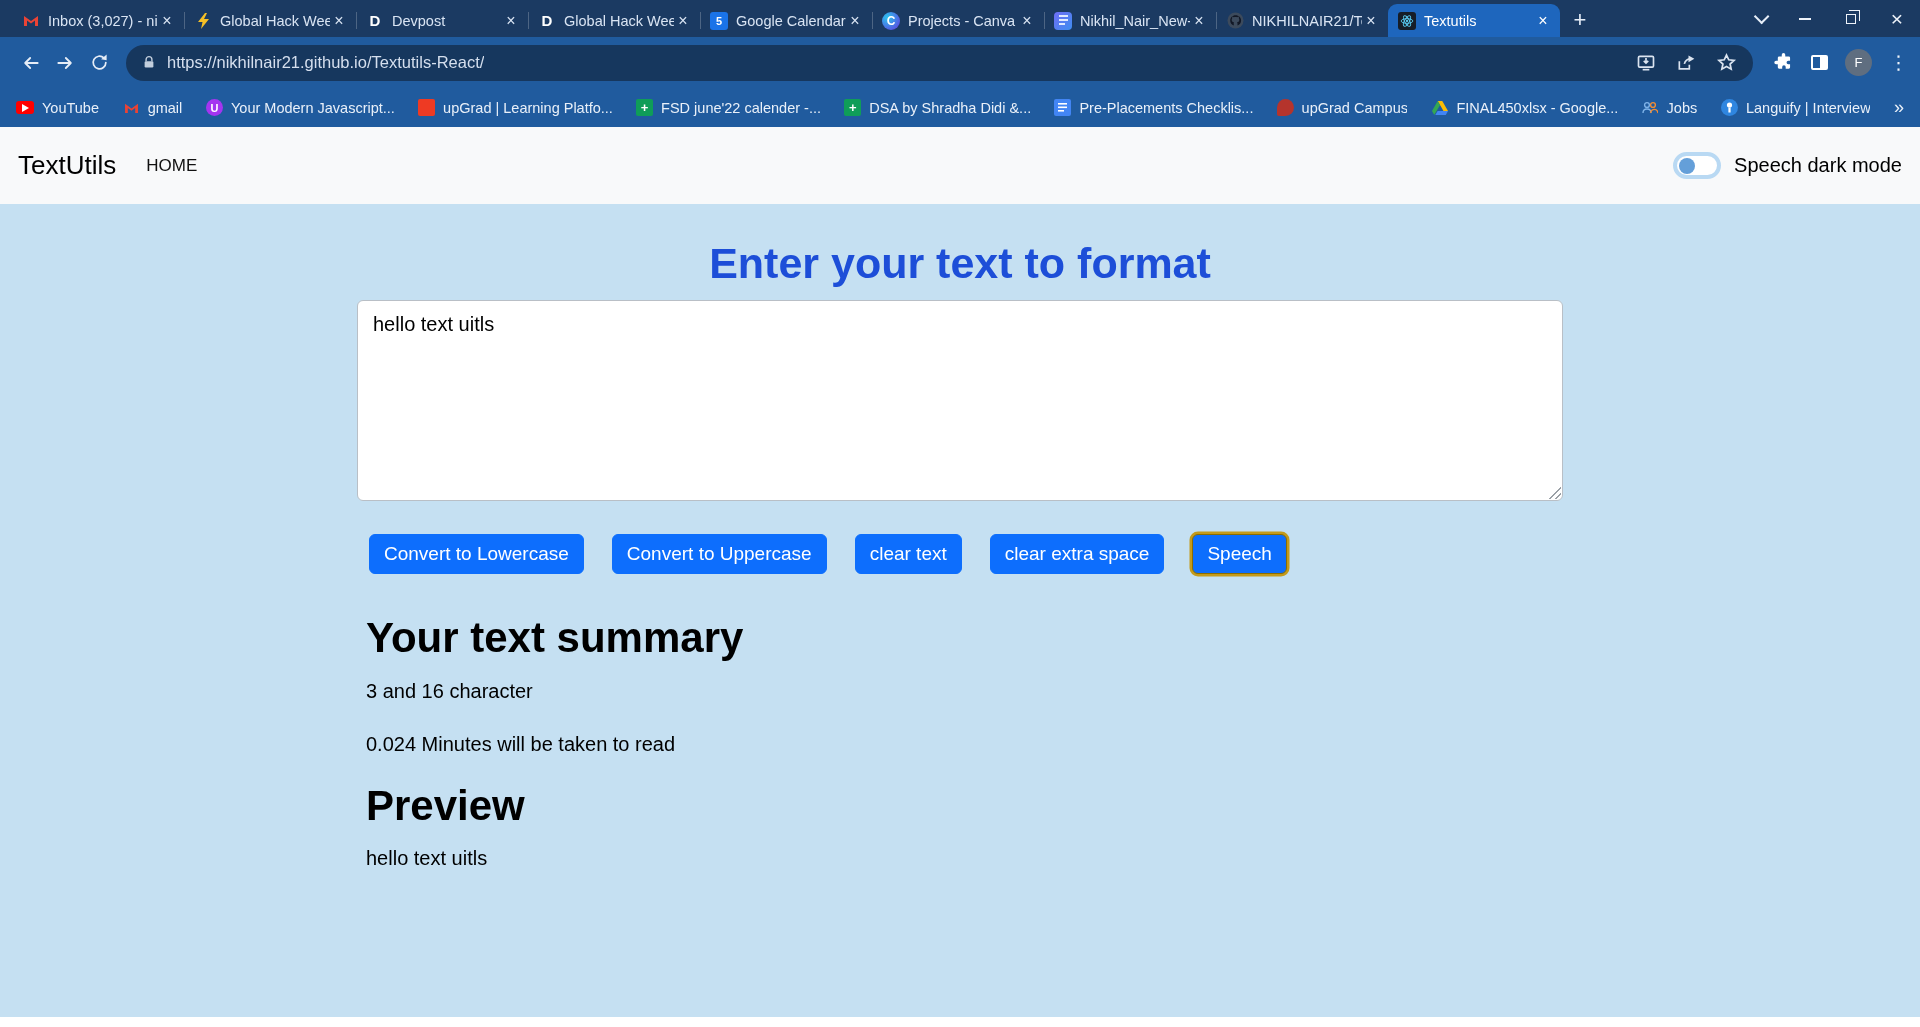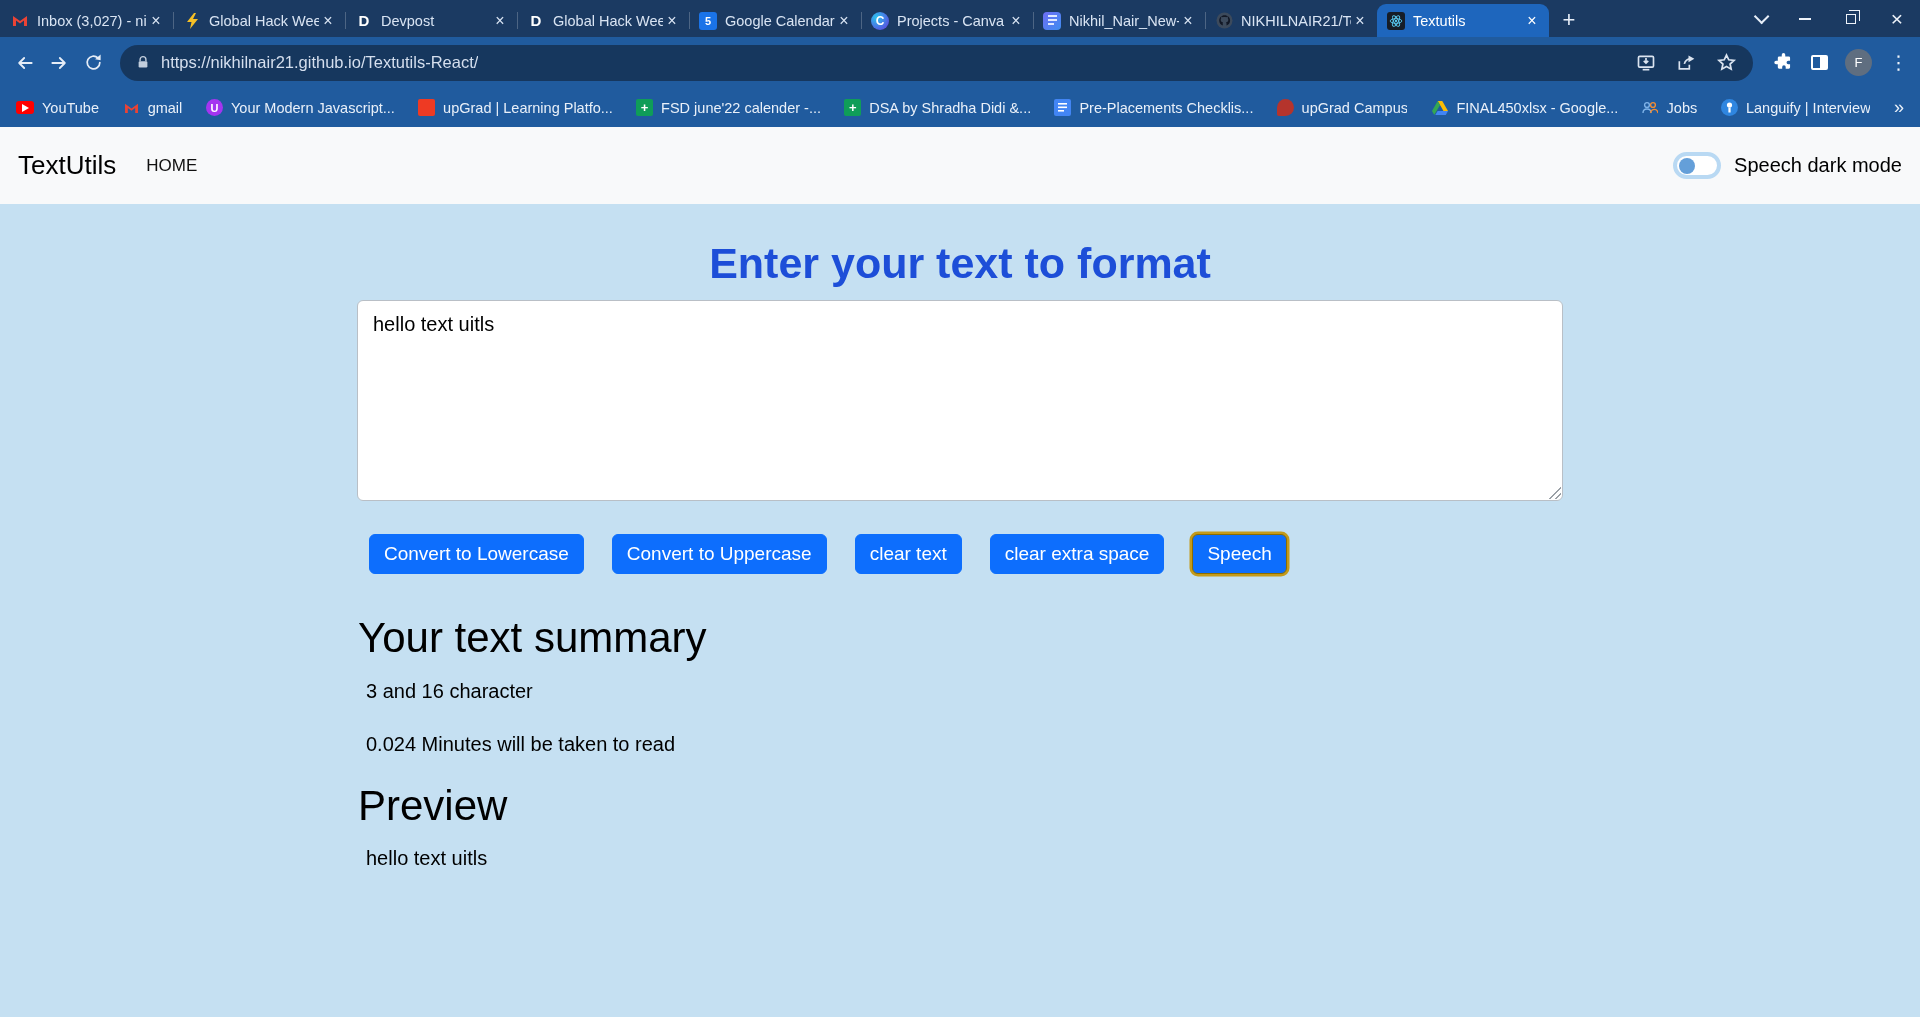--- a/index.html
+++ b/index.html
@@ -1,40 +1,40 @@
 <!DOCTYPE html>
 <html><head>
 <meta charset="utf-8">
 <style>
   * { box-sizing: border-box; margin: 0; padding: 0; }
   html,body { width:1920px; height:1027px; }
   body { font-family: "Liberation Sans", sans-serif; background:#fff; }
   .screen { position:relative; width:1920px; height:1027px; overflow:hidden; background:#fff; }
 
   
-  .tabbar { height:37px; background:#1b3a62; display:flex; align-items:flex-end; padding-left:1px; position:relative; }
+  .tabbar { height:37px; background:#1b3a62; display:flex; align-items:flex-end; padding-left:12px; position:relative; }
   .tab { width:172px; height:33px; display:flex; align-items:center; padding:0 8px 0 10px; color:#d9e4f3; font-size:14.5px; border-radius:9px 9px 0 0; position:relative; flex:0 0 auto; cursor:default; }
   .tab:not(.active)::before { content:""; position:absolute; left:0; top:8px; bottom:8px; width:1px; background:rgba(255,255,255,.22); }
   .tab:first-child::before, .tab.active::before, .tab.active + .tab::before { display:none; }
   .tab.active { background:#1e66bd; color:#fff; }
   .favicon { width:18px; height:18px; margin-right:8px; flex:0 0 auto; display:flex; align-items:center; justify-content:center; font-weight:bold; }
   .tab-label { flex:1 1 auto; white-space:nowrap; overflow:hidden; }
   .tab-close { width:18px; height:18px; flex:0 0 auto; display:flex; align-items:center; justify-content:center; border-radius:50%; font-size:16px; line-height:1; }
   .tab-close::before { content:"×"; }
   .newtab { width:28px; height:28px; margin:0 0 3px 6px; display:flex; align-items:center; justify-content:center; color:#e7eef8; font-size:22px; flex:0 0 auto; }
   .tabbar-right { position:absolute; right:0; top:0; height:37px; display:flex; align-items:stretch; }
   .winbtn { width:46px; display:flex; align-items:center; justify-content:center; color:#eef3fa; font-size:15px; }
   .chev { width:11px; height:11px; border-right:2px solid #e7eef8; border-bottom:2px solid #e7eef8; transform:rotate(45deg) translateY(-3px); }
   .min-glyph { width:12px; height:2px; background:#eef3fa; }
   .restore-glyph { width:10px; height:10px; border:1.6px solid #eef3fa; position:relative; }
   .restore-glyph::before { content:""; position:absolute; left:2px; top:-4.5px; width:10px; height:10px; border-top:1.6px solid #eef3fa; border-right:1.6px solid #eef3fa; }
   .close-glyph::before { content:"×"; font-size:21px; }
 
   
-  .toolbar { height:51px; background:#205b9e; display:flex; align-items:center; padding:0 12px 0 8px; }
+  .toolbar { height:51px; background:#205b9e; display:flex; align-items:center; padding:0 12px 0 14px; }
   .navbtn { width:34px; height:34px; display:flex; align-items:center; justify-content:center; color:#e6edf7; font-size:22px; flex:0 0 auto; }
   .omnibox { flex:1 1 auto; height:36px; background:#16375e; border-radius:18px; margin:0 10px; display:flex; align-items:center; padding:0 16px; gap:11px; }
   .url-text { color:#d5dfee; font-size:16.5px; white-space:nowrap; overflow:hidden; }
   .omni-actions { margin-left:auto; display:flex; align-items:center; gap:20px; }
   .tool-right { display:flex; align-items:center; gap:17px; padding-left:10px; }
   .avatar { width:27px; height:27px; border-radius:50%; background:#5f6e80; color:#fff; font-size:13px; display:flex; align-items:center; justify-content:center; }
   .sidepanel-glyph { width:17px; height:15px; border:2px solid #fff; border-radius:2px; position:relative; }
   .sidepanel-glyph::before { content:""; position:absolute; right:0; top:0; bottom:0; width:6px; background:#fff; }
   .dots::before { content:"⋮"; color:#eef3fa; font-size:19px; }
 
@@ -58,21 +58,21 @@
   .hero-title { text-align:center; font-size:43px; font-weight:700; color:#1d4ed8; padding-top:35px; }
   .container { width:1206px; margin:0 auto; }
   .ta-wrap { position:relative; margin-top:12px; }
   textarea.input-area { width:100%; height:201px; border:1px solid #b9bfc6; border-radius:6px; background:#fff; padding:12px 15px; font-size:20px; font-family:"Liberation Sans", sans-serif; color:#000; resize:none; display:block; }
   .grip { position:absolute; right:2px; bottom:2px; width:13px; height:13px; pointer-events:none;
           background:repeating-linear-gradient(-45deg, transparent 0 3px, #9aa0a6 3px 4.5px);
           clip-path:polygon(100% 0, 100% 100%, 0 100%); }
   .btn-row { display:flex; gap:28px; margin:33px 0 0 12px; }
   .btn { background:#0d6efd; border:1px solid #0d6efd; color:#fff; font-size:19px; padding:8px 14px; border-radius:6px; font-family:inherit; white-space:nowrap; }
   .btn.focused { box-shadow:0 0 0 2.5px #c49a1a; border-color:#8a6d00; }
-  .section-title { font-size:42px; font-weight:400; color:#000; margin:40px 0 0 1px; }
+  .section-title { font-size:42px; font-weight:700; color:#000; margin:40px 0 0 9px; }
   .body-text { font-size:20px; color:#000; margin:18px 0 0 9px; }
   .body-text.gap { margin-top:30px; }
   .preview-title { margin-top:26px; }
   .preview-text { margin-top:17px; }
 </style>
 </head>
 <body>
 
 <div class="screen">
 

